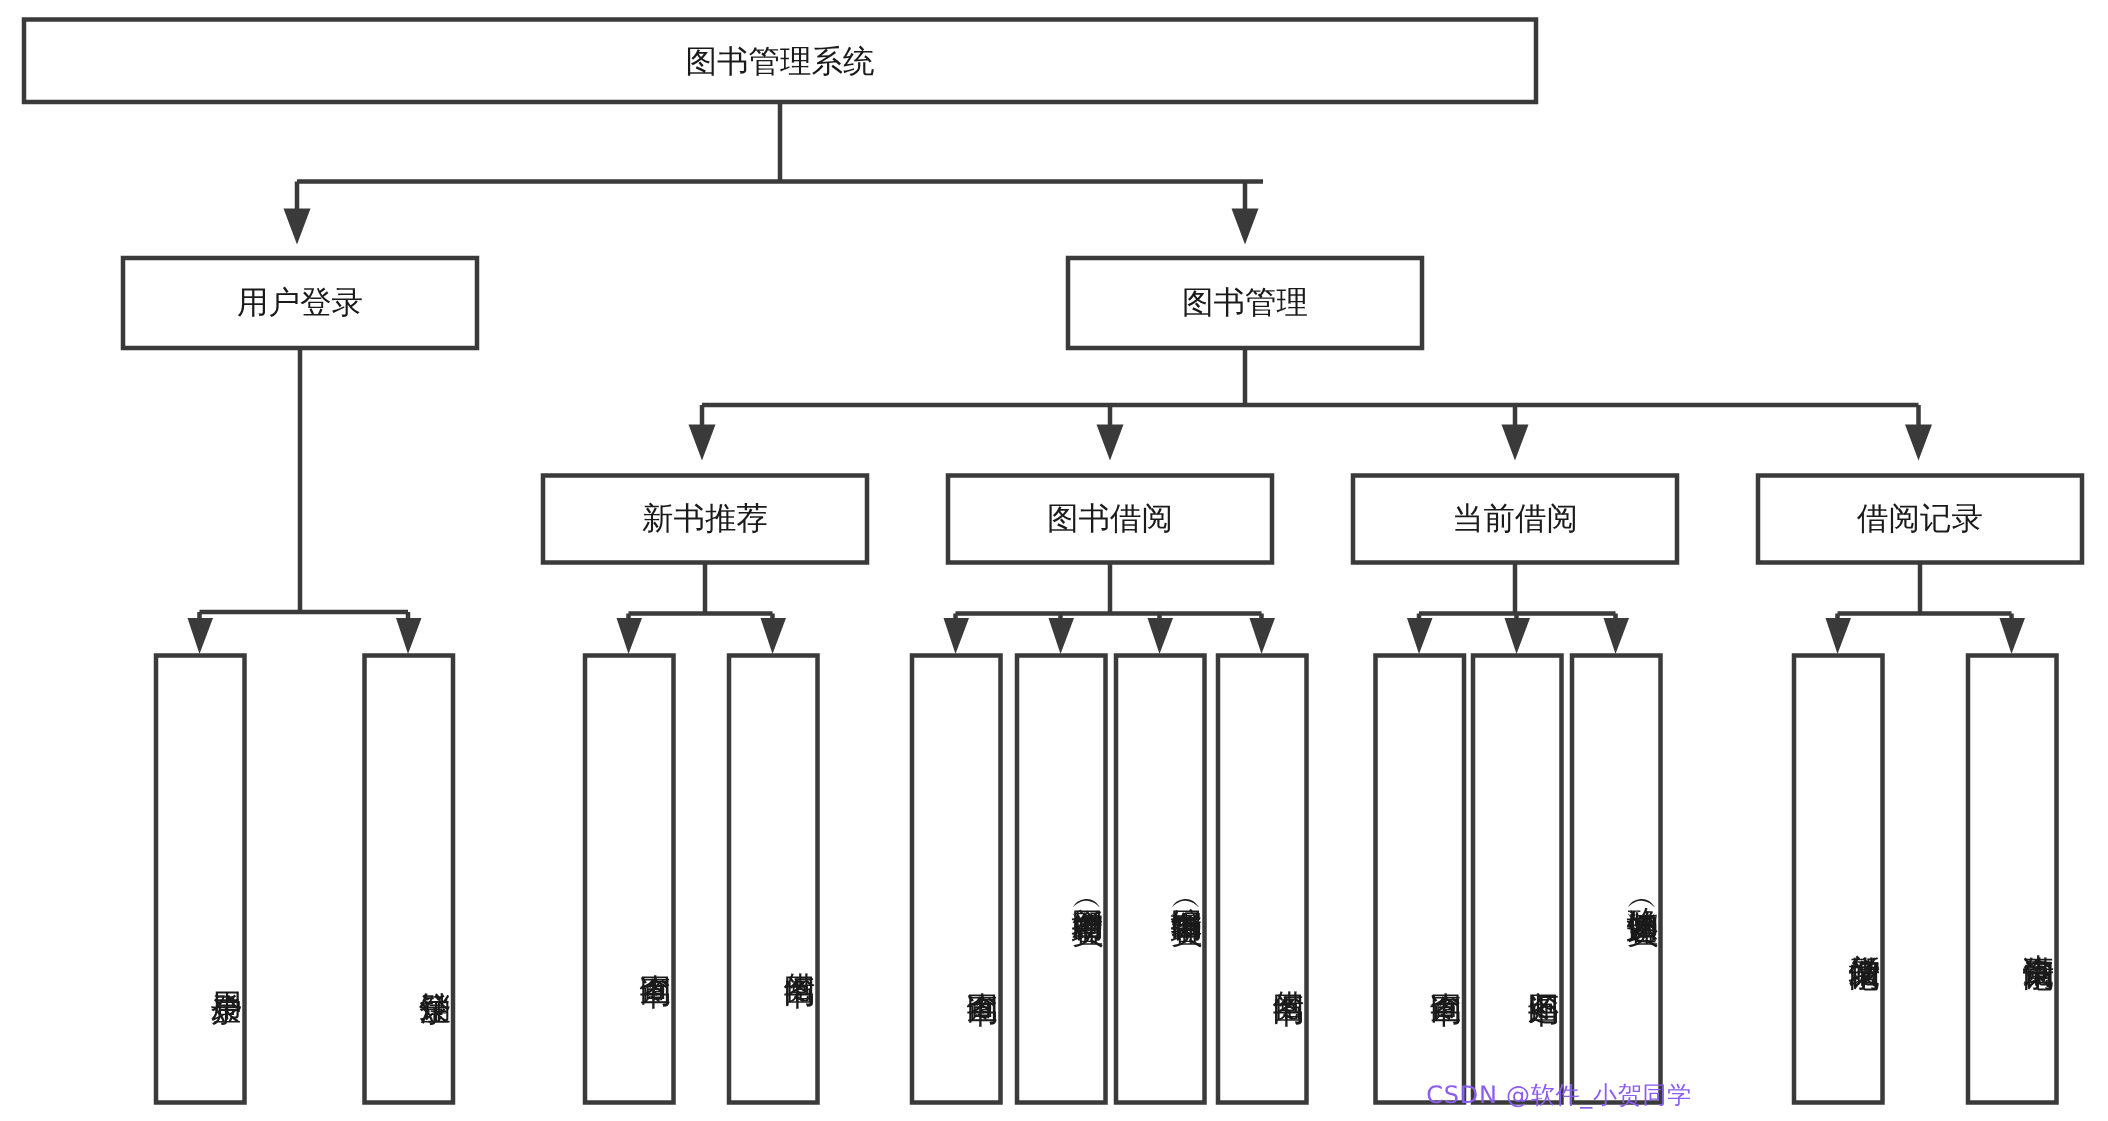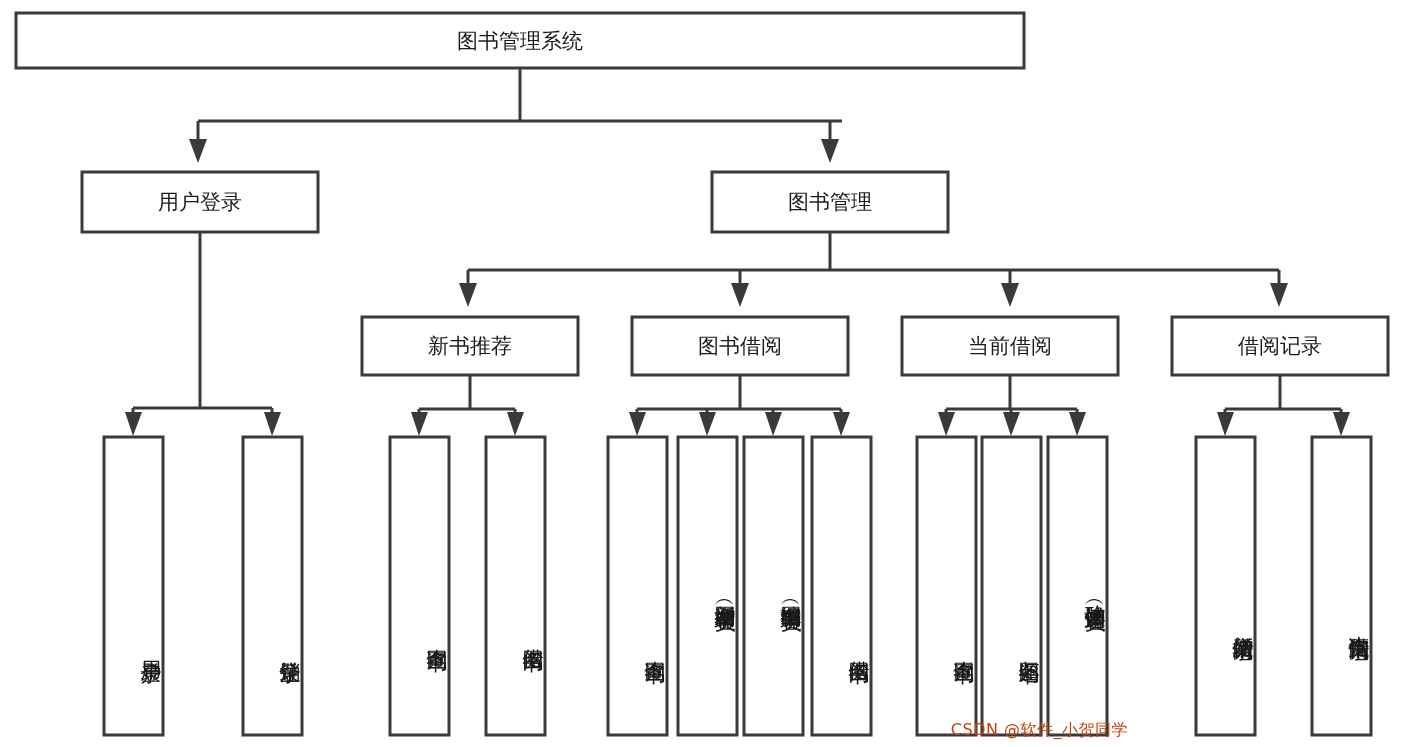--- a/index.html
+++ b/index.html
@@ -64,21 +64,21 @@
     justify-content: center;
     white-space: nowrap;
     pointer-events: none;
   }
   .watermark {
     position: absolute;
     right: 8px;
     bottom: 6px;
     font-family: "DejaVu Sans", "Liberation Sans", sans-serif;
     font-size: 16px;
-    color: #c2410c;
+    color: #8b5cf6;
     letter-spacing: 0.5px;
     white-space: nowrap;
   }
 </style>
 </head>
 <body>
 
 <div id="diagram-root">
 
   <svg class="diagram-canvas" viewBox="0 0 1405 747">

